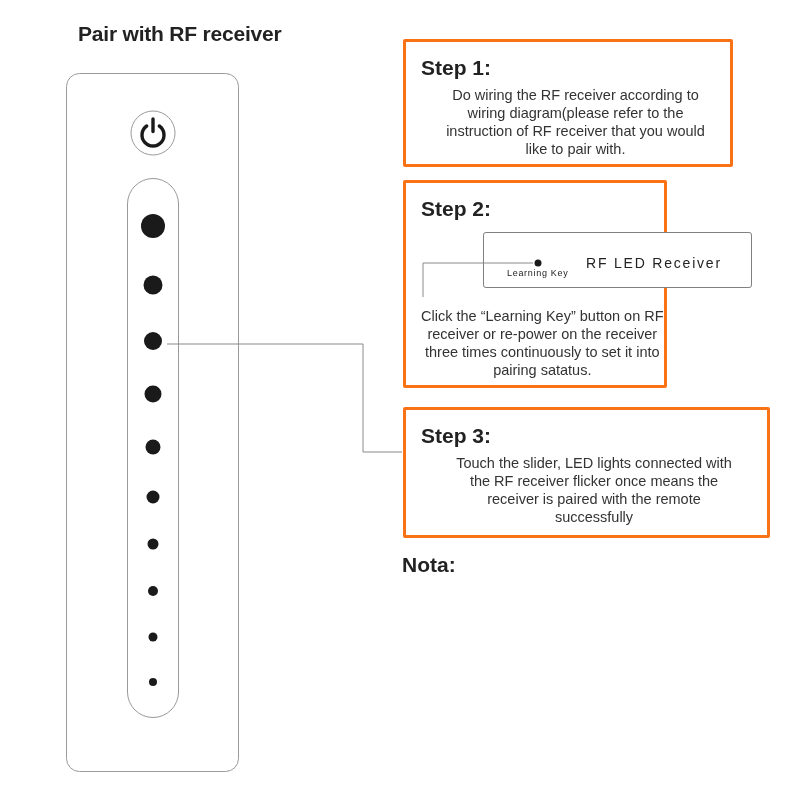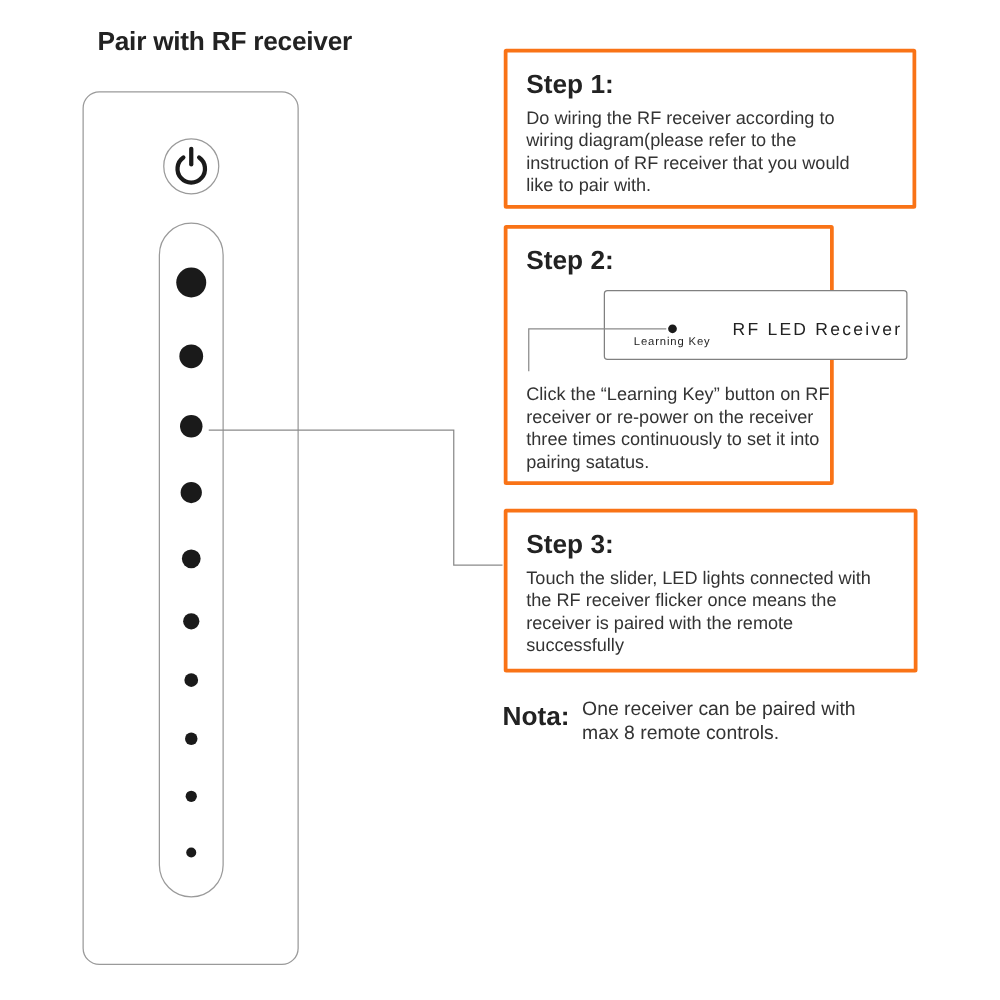--- a/index.html
+++ b/index.html
@@ -9,32 +9,32 @@
   }
   .title{
     position:absolute;left:78px;top:22px;margin:0;
     font-size:21px;font-weight:700;color:#222;letter-spacing:-0.2px;
   }
   .step-box{
     position:absolute;background:#fff;border:3px solid #f97316;border-radius:2px;box-sizing:border-box;
   }
   .box1{left:403px;top:39px;width:330px;height:128px;}
   .box2{left:403px;top:180px;width:264px;height:208px;}
-  .box3{left:403px;top:407px;width:331px;height:131px;}
+  .box3{left:403px;top:407px;width:367px;height:131px;}
   .step-heading{
     margin:13px 0 0 15px;font-size:21px;font-weight:600;color:#222;line-height:26px;
   }
   .step-body{
-    margin:5px 0 0 15px;font-size:14.5px;line-height:18px;color:#333;white-space:pre;
+    margin:5px 0 0 15px;font-size:14.5px;line-height:18px;color:#333;white-space:pre;text-align:center;
   }
   .step2-body{
     position:absolute;left:0;top:124px;margin:0 0 0 15px;
   }
   .receiver-box{
-    position:absolute;left:483px;top:232px;width:243px;height:56px;
+    position:absolute;left:483px;top:232px;width:269px;height:56px;
     background:#fff;border:1px solid #808080;border-radius:3px;box-sizing:border-box;
   }
   .receiver-label{
     position:absolute;left:102px;top:22px;font-size:14px;letter-spacing:1.8px;color:#222;white-space:nowrap;
   }
   .learning-key-label{
     position:absolute;left:23px;top:35px;width:66px;text-align:left;
     font-size:9px;letter-spacing:0.7px;color:#222;white-space:nowrap;
   }
   .note{
@@ -81,22 +81,20 @@
   <div class="step-box box3">
     <div class="step-heading">Step 3:</div>
     <div class="step-body">Touch the slider, LED lights connected with
 the RF receiver flicker once means the
 receiver is paired with the remote
 successfully</div>
   </div>
 
   <div class="note">
     <span class="note-label">Nota:</span>
-    <span class="note-text">One receiver can be paired with
-max 8 remote controls.</span>
   </div>
 
   <svg class="overlay" viewBox="0 0 800 800" xmlns="http://www.w3.org/2000/svg">
     <g>
       <rect x="66.5" y="73.5" width="172" height="698" rx="13" fill="#ffffff" stroke="#9a9a9a" stroke-width="1"></rect>
       <circle cx="153" cy="133" r="22" fill="#ffffff" stroke="#9a9a9a" stroke-width="1"></circle>
       <g stroke="#1a1a1a" stroke-width="3.4" fill="none" stroke-linecap="round">
         <path d="M 159.3 126 A 11 11 0 1 1 146.7 126"></path>
         <line x1="153" y1="119" x2="153" y2="131.5"></line>
       </g>

